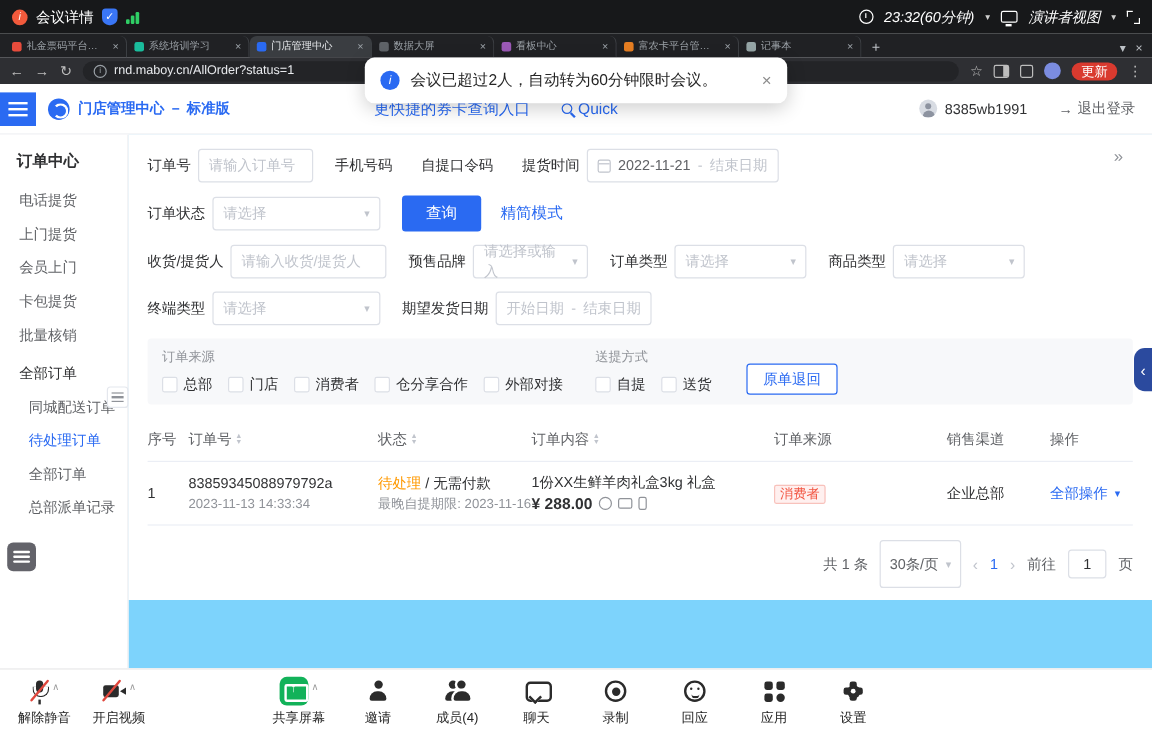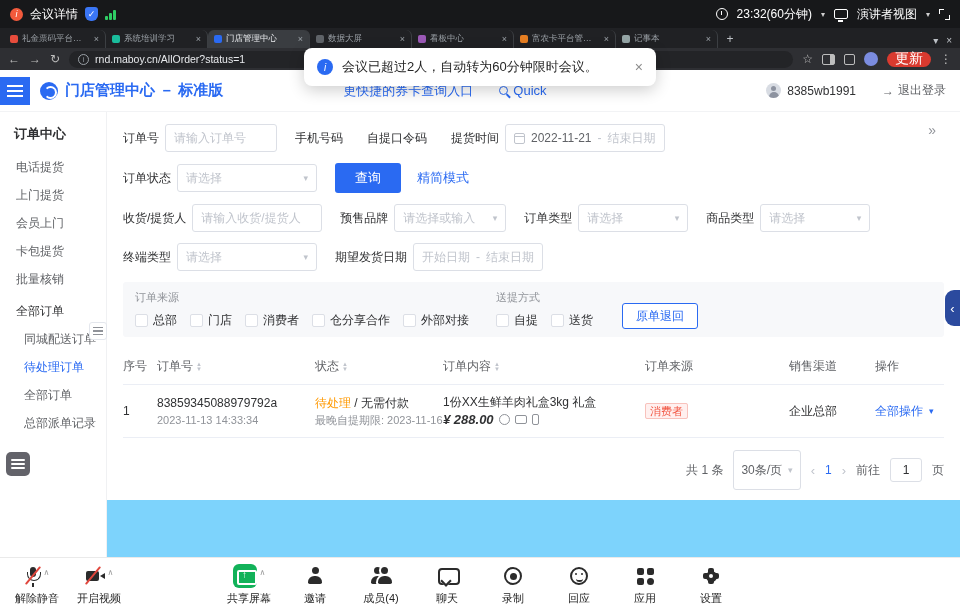--- a/index.html
+++ b/index.html
@@ -2,21 +2,21 @@
 <html><head>
 <meta charset="utf-8">
 <style>
   * { box-sizing: border-box; margin: 0; padding: 0; }
   html,body { width:960px; height:610px; overflow:hidden; }
   body { font-family:"Liberation Sans","DejaVu Sans",sans-serif; background:#eef0f4; position:relative; font-size:12px; color:#303133; }
 
   
   .mtop { position:absolute; top:0; left:0; right:0; height:28px; background:#17181a; color:#fff; display:flex; align-items:center; padding:0 10px; z-index:40; }
   .mtop .grp { display:flex; align-items:center; gap:7px; }
-  .mtop .right { margin-left:auto; display:flex; align-items:center; gap:9px; }
+  .mtop .right { margin-left:auto; display:flex; align-items:center; gap:9px;font-style:italic; }
   .mdot { width:13px; height:13px; border-radius:50%; background:#f25a3c; color:#fff; font-size:9px; display:flex; align-items:center; justify-content:center; font-style:italic; }
   .shield { width:13px; height:14px; background:#3a76f6; border-radius:3px 3px 6px 6px; display:flex; align-items:center; justify-content:center; font-size:9px; color:#fff; }
   .sig { display:flex; align-items:flex-end; gap:1.5px; height:11px; }
   .sig i { display:block; width:2.5px; background:#2fce65; border-radius:1px; }
   .sig i:nth-child(1){height:4px}.sig i:nth-child(2){height:7px}.sig i:nth-child(3){height:10px}
   .clock { width:12px; height:12px; border:1.5px solid #fff; border-radius:50%; position:relative; }
   .clock::after { content:''; position:absolute; left:4px; top:1.5px; width:1.5px; height:4px; background:#fff; }
   .mon { width:14px; height:10px; border:1.5px solid #fff; border-radius:2px; position:relative; }
   .mon::after { content:''; position:absolute; left:3px; bottom:-3.5px; width:5px; height:2px; background:#fff; }
   .fs { width:11px; height:11px; position:relative; }
@@ -39,34 +39,34 @@
   
   .addrbar { position:absolute; top:48px; left:0; right:0; height:22px; background:#2e2f33; display:flex; align-items:center; padding:0 8px; gap:9px; color:#bdbdbd; z-index:30; }
   .navic { font-size:12px; color:#bdbdbd; line-height:1; }
   .urlbox { flex:1; display:flex; align-items:center; gap:6px; background:#232427; border-radius:10px; height:17px; padding:0 9px; }
   .urlinfo { width:11px; height:11px; border:1px solid #9aa0a6; border-radius:50%; color:#9aa0a6; font-size:7px; display:flex; align-items:center; justify-content:center; flex:none; }
   .urltext { color:#e8eaed; font-size:10.5px; white-space:nowrap; }
   .sidep { width:13px; height:11px; border:1.5px solid #bdbdbd; border-radius:2px; position:relative; }
   .sidep::after { content:''; position:absolute; right:0; top:0; bottom:0; width:4px; background:#bdbdbd; }
   .ext { width:11px; height:11px; border:1.5px solid #bdbdbd; border-radius:2px; }
   .bavatar { width:14px; height:14px; border-radius:50%; background:#7b8ce0; }
-  .updbtn { height:15px; padding:0 8px; background:#d93a2f; color:#fff; border:none; border-radius:8px; font-size:14px; display:flex; align-items:center; }
+  .updbtn { height:15px; padding:0 8px; background:#d93a2f; color:#fff; border:none; border-radius:8px; font-size:11px; display:flex; align-items:center; }
 
   
   .toast { position:absolute; top:48px; left:50%; transform:translateX(-50%); width:352px; height:38px; background:#fff; border-radius:8px; box-shadow:0 4px 16px rgba(0,0,0,.20); display:flex; align-items:center; gap:9px; padding:0 13px; z-index:60; }
   .toast .tico { width:16px; height:16px; border-radius:50%; background:#2a6af2; color:#fff; font-size:10px; font-style:italic; display:flex; align-items:center; justify-content:center; flex:none; }
   .toast .ttext { font-size:13px; color:#262626; white-space:nowrap; }
   .toast .tclose { margin-left:auto; color:#8c8c8c; font-size:14px; }
 
   
   .page { position:absolute; top:70px; left:0; right:0; bottom:53px; background:#eef0f4; overflow:hidden; z-index:10; }
   .appheader { position:absolute; top:0; left:0; right:0; height:42px; background:#fff; display:flex; align-items:center; border-bottom:1px solid #f2f3f5; z-index:3; }
   .hamb { width:30px; height:28px; background:#2a6af2; display:flex; flex-direction:column; align-items:center; justify-content:center; gap:3px; margin:0 10px 0 0; }
   .hamb i { display:block; width:16px; height:2px; background:#fff; }
-  .logo { display:flex; align-items:center; gap:7px; color:#2a6af2; font-size:15px; font-weight:bold; }
+  .logo { display:flex; align-items:center; gap:7px; color:#2a6af2; font-size:12px; font-weight:bold; }
   .logo-ic { width:18px; height:18px; border-radius:50%; background:#2a6af2; position:relative; flex:none; }
   .logo-ic::after { content:''; position:absolute; left:4px; top:4px; width:9px; height:9px; border:2px solid #fff; border-left-color:transparent; border-radius:50%; }
   .quicklink { margin-left:120px; color:#2a6af2; font-size:13px; }
   .quick { margin-left:26px; display:flex; align-items:center; gap:5px; color:#2a6af2; font-size:13px; }
   .mag { width:9px; height:9px; border:1.5px solid #2a6af2; border-radius:50%; position:relative; }
   .mag::after { content:''; position:absolute; right:-4px; bottom:-2px; width:5px; height:1.5px; background:#2a6af2; transform:rotate(45deg); }
   .userbox { margin-left:auto; display:flex; align-items:center; gap:6px; color:#303133; font-size:12px; }
   .uicon { width:15px; height:15px; border-radius:50%; background:#d8dce3; position:relative; overflow:hidden; }
   .uicon::before { content:''; position:absolute; left:5px; top:2.5px; width:5px; height:5px; background:#8d93a0; border-radius:50%; }
   .uicon::after { content:''; position:absolute; left:2.5px; top:8.5px; width:10px; height:6px; background:#8d93a0; border-radius:5px 5px 0 0; }
@@ -80,21 +80,21 @@
   .side-sub.active { color:#2a6af2; }
 
   .main { position:absolute; left:107px; top:42px; right:0; bottom:0; background:#7dd3fc; }
   .panel { background:#fff; padding:12px 16px 10px; }
 
   .frow { display:flex; align-items:center; margin-bottom:11px; }
   .fg { display:flex; align-items:center; margin-right:18px; }
   .fg .lbl { font-size:12px; color:#303133; margin-right:6px; white-space:nowrap; }
   .inp { height:28px; border:1px solid #dcdfe6; border-radius:3px; padding:0 8px; font-size:12px; color:#303133; background:#fff; outline:none; }
   .inp::placeholder { color:#c0c4cc; }
-  .w120{width:112px}.w130{width:130px}.w140{width:140px}.w110{width:110px}
+  .w120{width:96px}.w130{width:130px}.w140{width:140px}.w110{width:110px}
   .sel { height:28px; border:1px solid #dcdfe6; border-radius:3px; background:#fff; display:inline-flex; align-items:center; justify-content:space-between; padding:0 8px; font-size:12px; color:#c0c4cc; }
   .car { color:#c0c4cc; font-size:9px; margin-left:6px; }
   .daterange { display:inline-flex; align-items:center; gap:6px; border:1px solid #dcdfe6; border-radius:3px; height:28px; padding:0 8px; background:#fff; font-size:12px; }
   .cal { width:11px; height:11px; border:1px solid #c0c4cc; border-radius:2px; position:relative; flex:none; }
   .cal::after { content:''; position:absolute; left:0; right:0; top:2.5px; height:1px; background:#c0c4cc; }
   .dval { color:#606266; } .dph { color:#c0c4cc; } .ddash { color:#c0c4cc; }
   .btn-primary { height:30px; padding:0 20px; background:#2a6af2; color:#fff; border:none; border-radius:3px; font-size:13px; margin-right:16px; }
   .simple-link { color:#2a6af2; font-size:13px; }
 
   .filterbox { background:#f7f8fa; border-radius:3px; padding:8px 12px; display:flex; align-items:flex-end; margin-bottom:12px; }
@@ -107,21 +107,21 @@
   .btn-outline { height:26px; padding:0 13px; background:#fff; border:1px solid #2a6af2; color:#2a6af2; border-radius:3px; font-size:12px; margin-left:16px; }
 
   .thead, .trow { display:grid; grid-template-columns:34px 158px 128px 202px 144px 86px 1fr; align-items:center; }
   .thead { height:36px; color:#606266; font-size:12px; border-bottom:1px solid #ebeef5; }
   .th { display:flex; align-items:center; }
   .sort { display:inline-flex; flex-direction:column; margin-left:3px; color:#c0c4cc; font-size:6px; line-height:5px; }
   .trow { padding:9px 0; border-bottom:1px solid #ebeef5; font-size:12px; }
   .l1 { color:#303133; line-height:17px; }
   .l2 { color:#909399; font-size:11px; line-height:16px; }
   .warn { color:#ff9900; }
-  .price { font-weight:bold; font-size:13px; display:flex; align-items:center;font-style:italic; }
+  .price { font-weight:bold; font-size:13px; display:flex; align-items:center; }
   .mi { display:inline-block; border:1px solid #909399; margin-left:5px; }
   .mi-c { width:11px; height:11px; border-radius:50%; }
   .mi-r { width:12px; height:9px; border-radius:2px; }
   .mi-p { width:7px; height:11px; border-radius:2px; }
   .tag-red { color:#f25643; background:#fff0ef; border:1px solid #f8c2bc; border-radius:2px; font-size:11px; padding:1px 4px; }
   .blue-link { color:#2a6af2; display:inline-flex; align-items:center; }
   .blue-link .car { color:#2a6af2; }
 
   .pager { display:flex; align-items:center; justify-content:flex-end; gap:10px; margin-top:12px; color:#606266; font-size:12px; }
   .psel { height:40px; border:1px solid #dcdfe6; border-radius:3px; display:inline-flex; align-items:center; padding:0 7px; background:#fff; color:#606266; }

